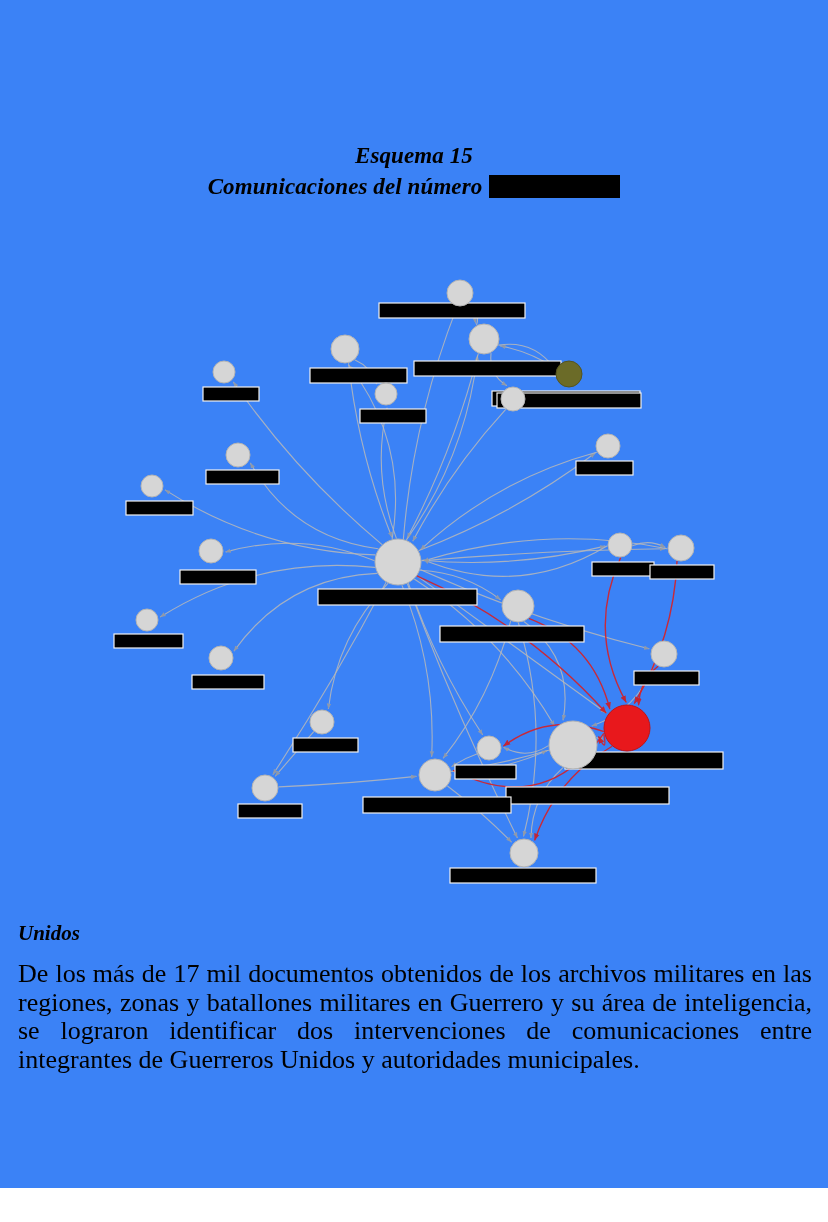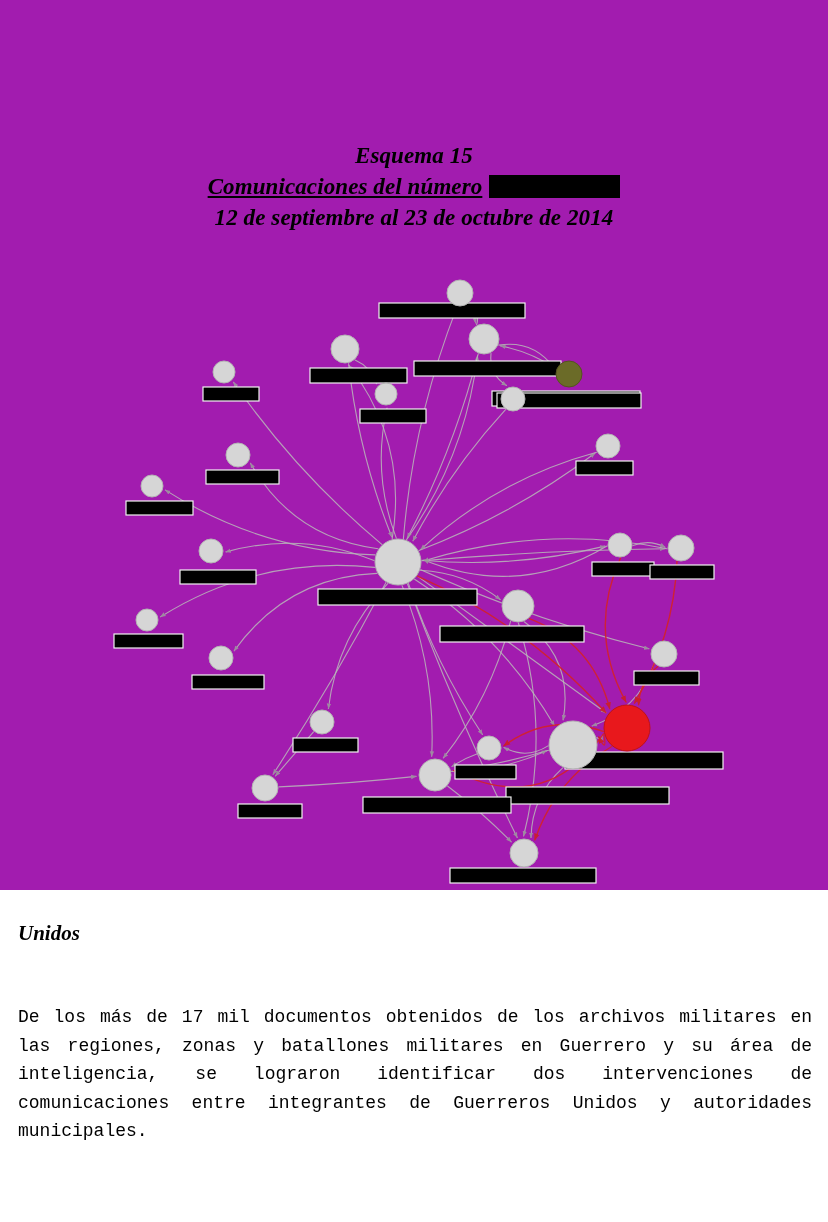--- a/index.html
+++ b/index.html
@@ -11,22 +11,22 @@
     width: 828px;
     height: 1222px;
     font-family: "Liberation Serif", serif;
     color: #000000;
     overflow: hidden;
     position: relative;
   }
   #page {
     position: relative;
     width: 828px;
-    height: 890px;
-    background: #a21caf;
+    height: 1188px;
+    background: #3b82f6;
   }
 
   
   .title-block {
     position: absolute;
     left: 0;
     top: 140px;
     width: 828px;
     text-align: center;
   }
@@ -37,21 +37,20 @@
     font-size: 23px;
     line-height: 31px;
     letter-spacing: 0.1px;
     white-space: nowrap;
   }
   .title-line.l2 {
     display: flex;
     align-items: center;
     justify-content: center;
     gap: 0px;
-    text-decoration: underline;
   }
   .redaction-inline {
     display: inline-block;
     background: #000000;
     height: 23px;
     width: 131px;
     margin-left: 7px;
     vertical-align: -3px;
   }
 
@@ -76,42 +75,41 @@
     top: 920px;
     font-family: "Liberation Serif", serif;
     font-weight: bold;
     font-style: italic;
     font-size: 21px;
     line-height: 26px;
   }
   .body-copy {
     position: absolute;
     left: 18px;
-    top: 1003px;
+    top: 960px;
     width: 794px;
-    font-family: Liberation Mono, monospace;
-    font-size: 18px;
+    font-family: Liberation Serif, serif;
+    font-size: 26px;
     line-height: 28.5px;
     text-align: justify;
     text-justify: inter-word;
     hyphens: none;
   }
 </style>
 </head>
 <body>
 
 <div id="page">
 
   <div class="title-block">
     <div class="title-line">Esquema 15</div>
     <div class="title-line l2">
       <span>Comunicaciones del número</span>
       <span class="redaction-inline"></span>
     </div>
-    <div class="title-line">12 de septiembre al 23 de octubre de 2014</div>
   </div>
 
   <div id="graph-wrap">
     <svg id="graph-svg" viewBox="0 0 828 630" xmlns="http://www.w3.org/2000/svg">
       <defs>
         <marker id="ah-gray" viewBox="0 0 10 10" refX="9" refY="5" markerWidth="5" markerHeight="5" orient="auto-start-reverse">
           <path d="M 0 1 L 10 5 L 0 9 z" fill="#9e9e9e"></path>
         </marker>
         <marker id="ah-red" viewBox="0 0 10 10" refX="9" refY="5" markerWidth="5" markerHeight="5" orient="auto-start-reverse">
           <path d="M 0 1 L 10 5 L 0 9 z" fill="#cc1f26"></path>

